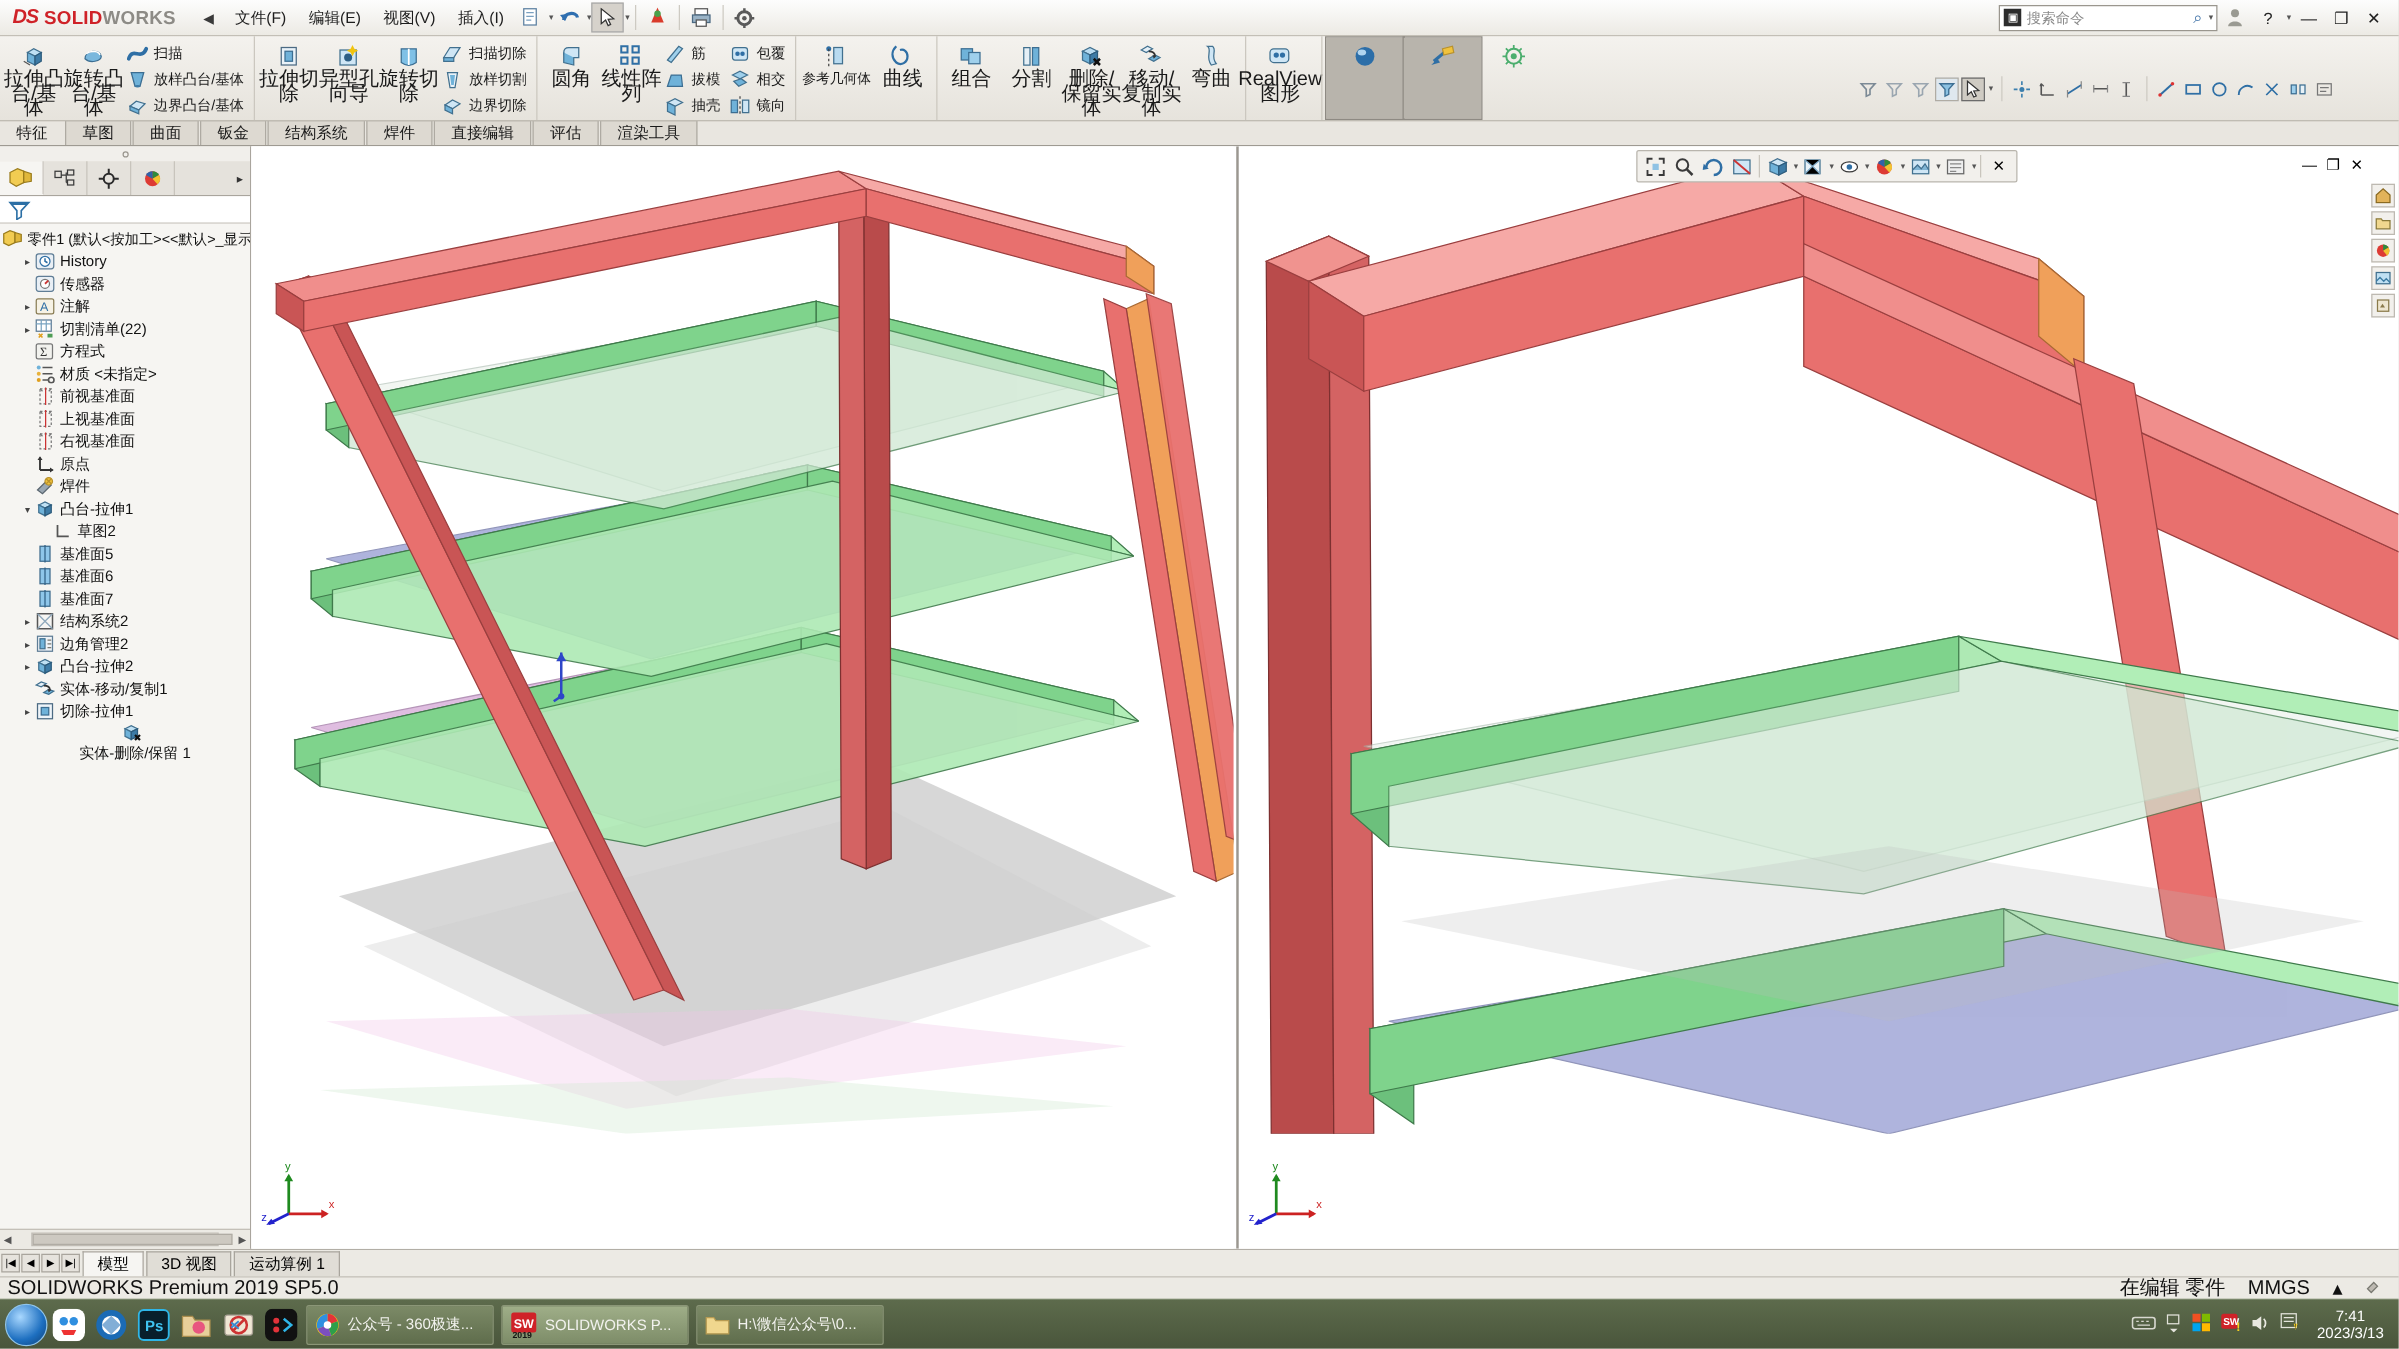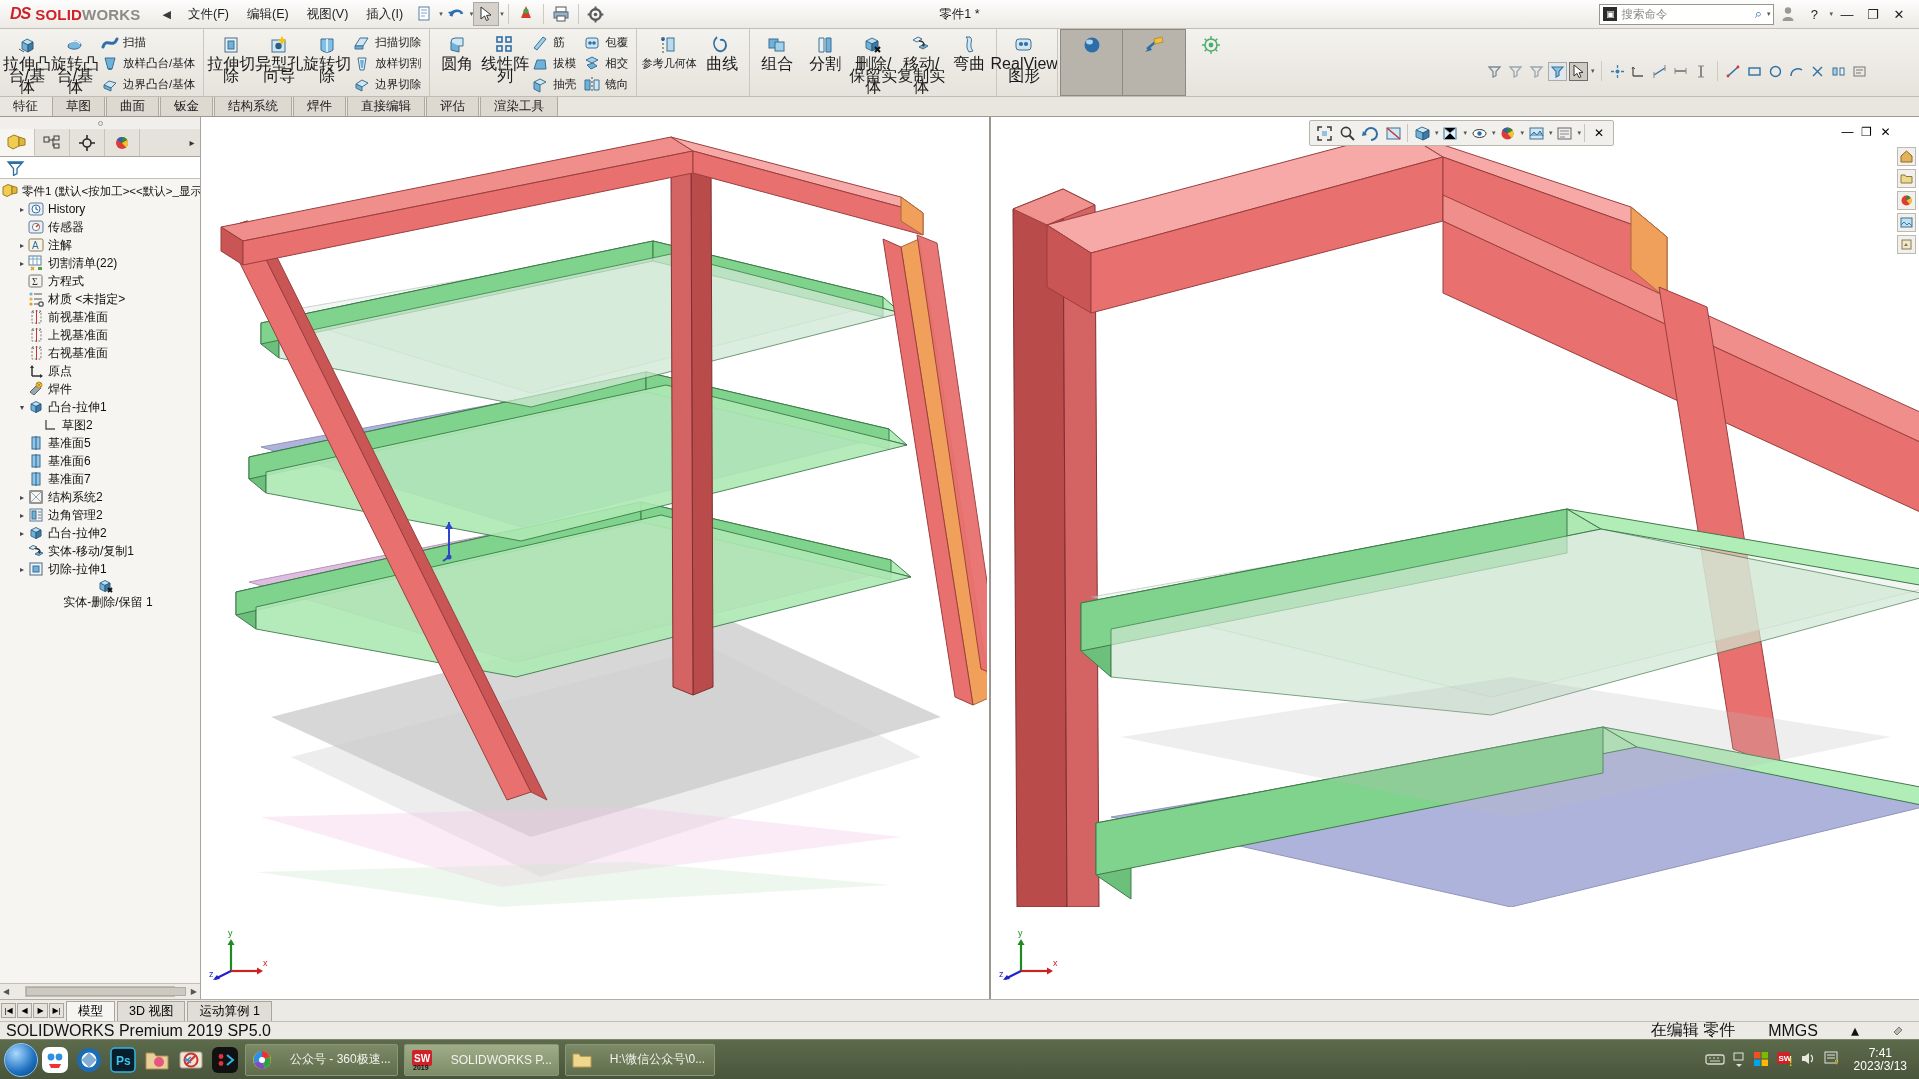--- a/index.html
+++ b/index.html
@@ -103,25 +103,25 @@
   .triad { position:absolute; z-index:4; }
   
   #cmdbar2 { position:absolute; left:1485px; top:30px; width:434px; height:24px; display:flex; align-items:center; gap:2px; z-index:30;}
   .mini { width:19px;height:19px; display:flex;align-items:center;justify-content:center;}
   
   #modeltabs { height:22px; background:#eceae4; border-top:1px solid #b2aea6; display:flex; align-items:center; }
   .navbtn { width:15px;height:15px;border:1px solid #a9a59d;background:#e6e3dd;display:flex;align-items:center;justify-content:center;font-size:8px;margin-left:1px;}
   .mtab { padding:2px 11px; font-size:12.5px; border:1px solid #a9a59d; border-bottom:none; background:#e0ddd6; margin-left:2px; line-height:15px;}
   .mtab.active { background:#f6f5f2; }
   #statusbar { height:18px; background:#eceae4; border-top:1px solid #c4c0b8; display:flex; align-items:center; font-size:16px; padding:0 6px; color:#111;}
-  #statusbar .right { margin-left:auto; display:flex; align-items:center; gap:33px; padding-right:6px;}
+  #statusbar .right { margin-left:auto; display:flex; align-items:center; gap:18px; padding-right:6px;}
   
   #taskbar { height:40px; background:linear-gradient(#5d6b4c,#49553b); display:flex; align-items:center; border-top:1px solid #79866a; }
   .tb-item { height:32px; min-width:150px; max-width:170px; margin:0 3px; border:1px solid #8b9677; background:linear-gradient(#7c8a67,#5f6d4c);
-             display:flex; align-items:center; gap:18px; padding:0 6px; color:#f2f2ee; font-size:12px; border-radius:2px; overflow:hidden;}
+             display:flex; align-items:center; gap:6px; padding:0 6px; color:#f2f2ee; font-size:12px; border-radius:2px; overflow:hidden;}
   .tb-item.active { background:linear-gradient(#9fae88,#7d8c68); }
   .tb-qlaunch { width:34px; height:34px; display:flex; align-items:center; justify-content:center; }
   #tray { margin-left:auto; display:flex; align-items:center; gap:7px; padding-right:6px; color:#fff; font-size:11.5px;}
   #clock { text-align:center; line-height:13px; font-size:12px; color:#fff; padding:0 6px;}
   .startorb { width:34px;height:34px;border-radius:50%;
     background:radial-gradient(circle at 35% 30%, #a9d8ff, #1d6fc0 60%, #0d3e75);
     border:1px solid #8fc4ea; margin-left:4px;}
   .ellipsis{ overflow:hidden; text-overflow:ellipsis; white-space:nowrap;}
 </style>
 </head>
@@ -177,21 +177,20 @@
     <span class="tb-ic">
       <svg width="17" height="17" viewBox="0 0 17 17">
           <circle cx="8.5" cy="8.5" r="5.2" fill="none" stroke="#5a5a5a" stroke-width="2.4"></circle>
           <circle cx="8.5" cy="8.5" r="1.8" fill="#5a5a5a"></circle>
           <g stroke="#5a5a5a" stroke-width="2">
             <path d="M8.5 0.6v2.4M8.5 14v2.4M0.6 8.5h2.4M14 8.5h2.4"></path>
           </g>
         </svg>
     </span>
   </div>
-  <div id="title-center">零件1 *</div>
   <div id="title-right">
     <div class="searchbox">
       <span class="sico">▣</span>
       <span>搜索命令</span>
       <span style="margin-left:auto;color:#3a6ea5;font-size:13px">⌕</span>
       <span class="caret">▾</span>
     </div>
     <span class="win-btn">
       <svg width="14" height="16" viewBox="0 0 14 16">
           <circle cx="7" cy="4.5" r="3.2" fill="#9a9a92"></circle>

